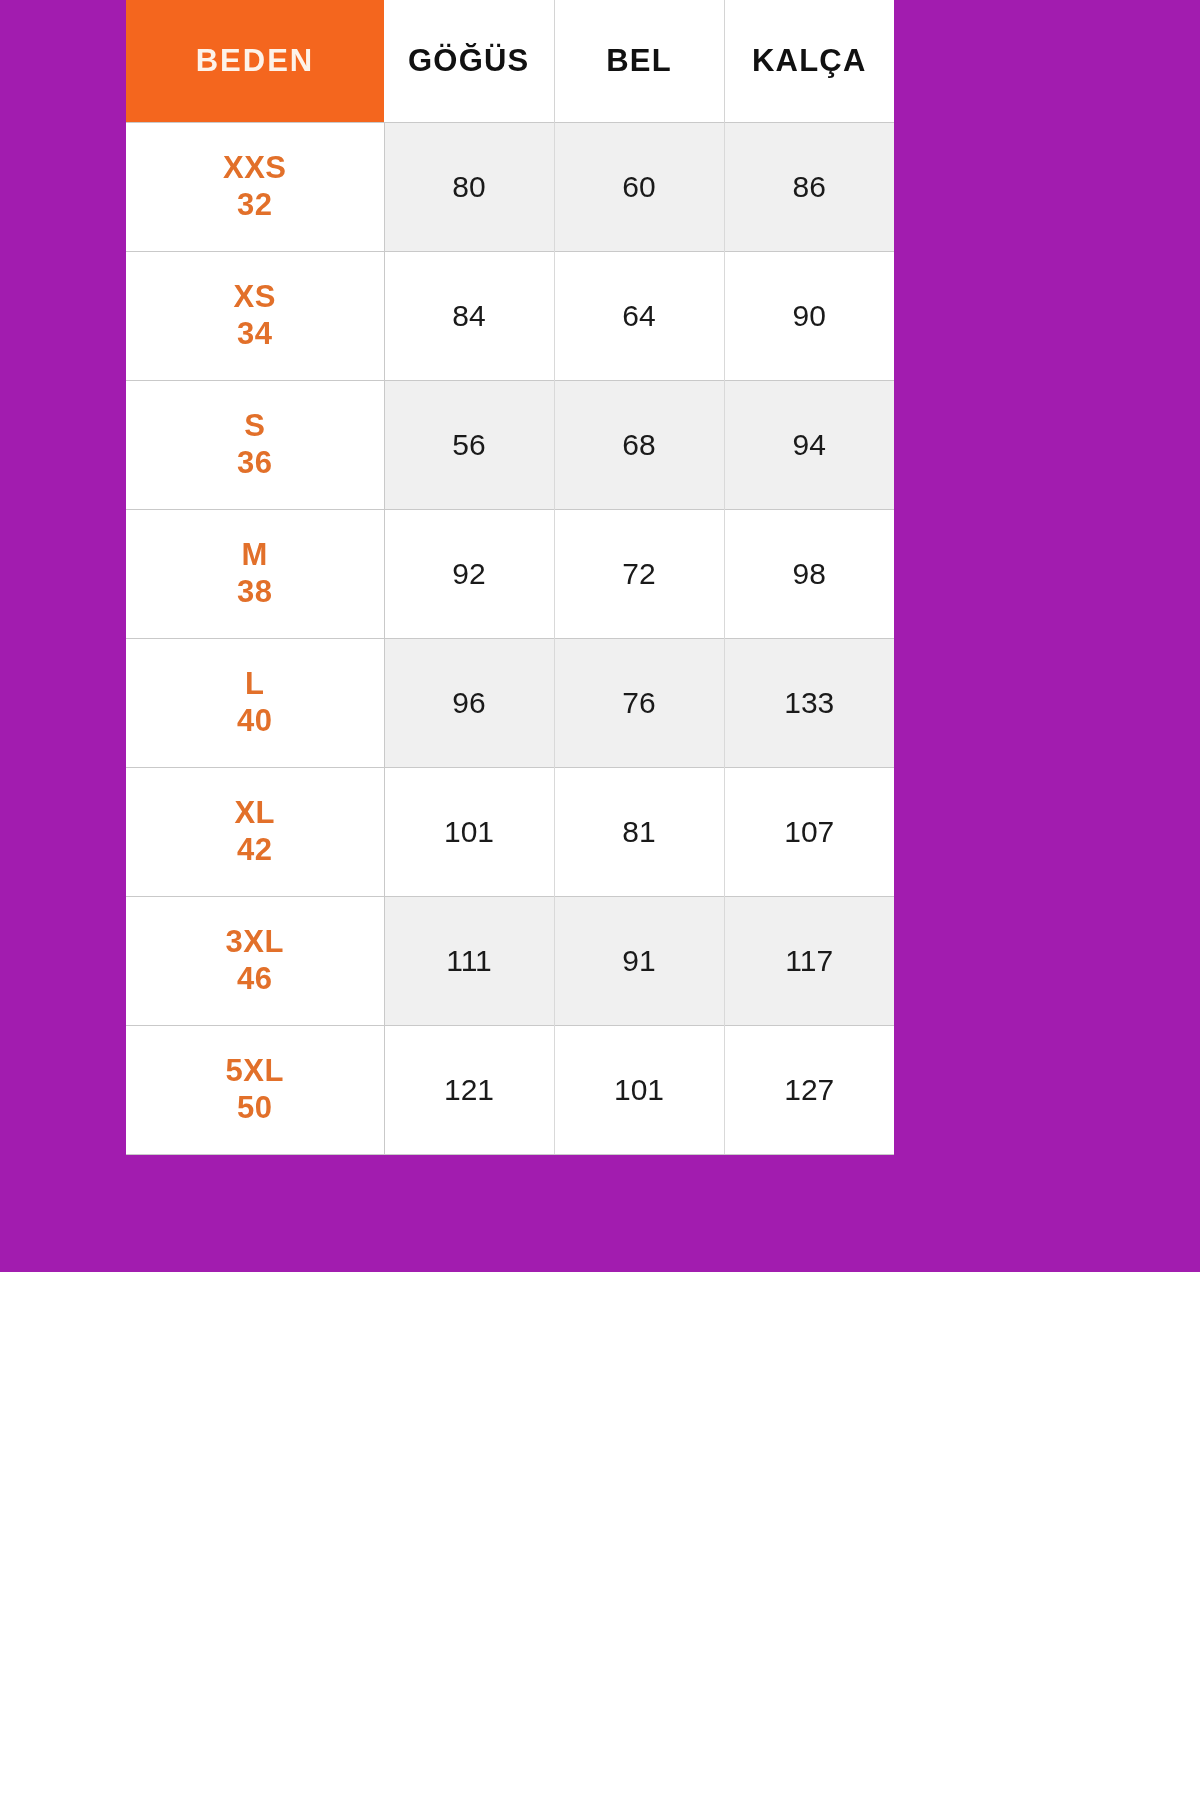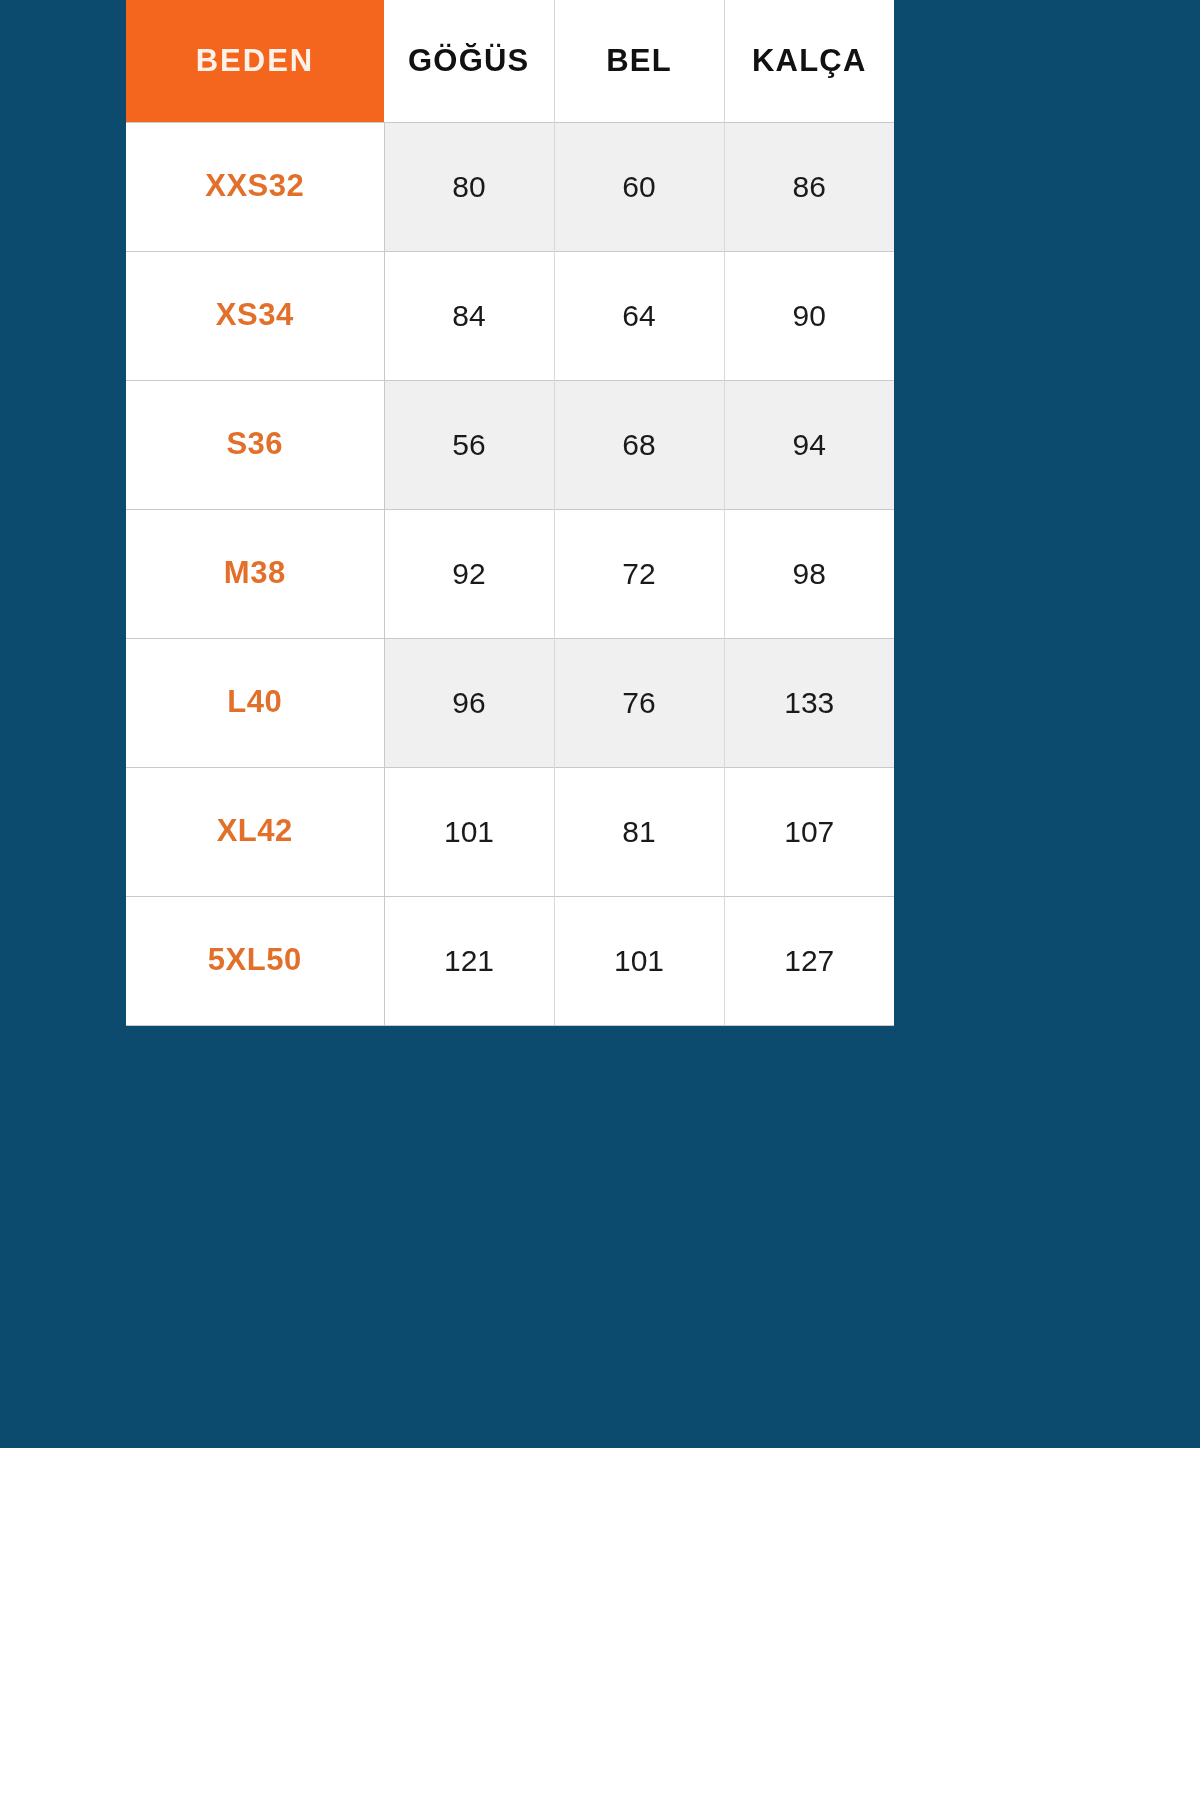--- a/index.html
+++ b/index.html
@@ -10,22 +10,22 @@
     width: 1200px;
     height: 1800px;
     background: #ffffff;
     font-family: "Liberation Sans", sans-serif;
     overflow: hidden;
   }
 
   .page {
     position: relative;
     width: 1200px;
-    height: 1448px;
-    background: #0c4a6e;
+    height: 1272px;
+    background: #a21caf;
   }
 
   .table-wrap {
     position: absolute;
     left: 126px;
     top: 0px;
     width: 768px;
   }
 
   table.size-chart {
@@ -80,21 +80,21 @@
   tbody td.last-col { border-right: none; }
   tbody tr:last-child td { border-bottom: 1.5px solid #c9c9c9; }
 
   
   td.size-cell {
     background: #ffffff;
     border-right: 1.5px solid #c9c9c9;
   }
   .size-stack {
     display: flex;
-    flex-direction: row;
+    flex-direction: column;
     align-items: center;
     justify-content: center;
     line-height: 1.18;
   }
   .size-code {
     font-size: 31px;
     font-weight: bold;
     color: #E2702A;
     letter-spacing: 0.5px;
   }
@@ -196,20 +196,31 @@
             <td class="size-cell">
               <div class="size-stack">
                 <span class="size-code">XL</span>
                 <span class="size-num">42</span>
               </div>
             </td>
             <td class="meas">101</td>
             <td class="meas">81</td>
             <td class="meas last-col">107</td>
           </tr>
+          <tr class="shaded">
+            <td class="size-cell">
+              <div class="size-stack">
+                <span class="size-code">3XL</span>
+                <span class="size-num">46</span>
+              </div>
+            </td>
+            <td class="meas">111</td>
+            <td class="meas">91</td>
+            <td class="meas last-col">117</td>
+          </tr>
           <tr class="plain">
             <td class="size-cell">
               <div class="size-stack">
                 <span class="size-code">5XL</span>
                 <span class="size-num">50</span>
               </div>
             </td>
             <td class="meas">121</td>
             <td class="meas">101</td>
             <td class="meas last-col">127</td>

